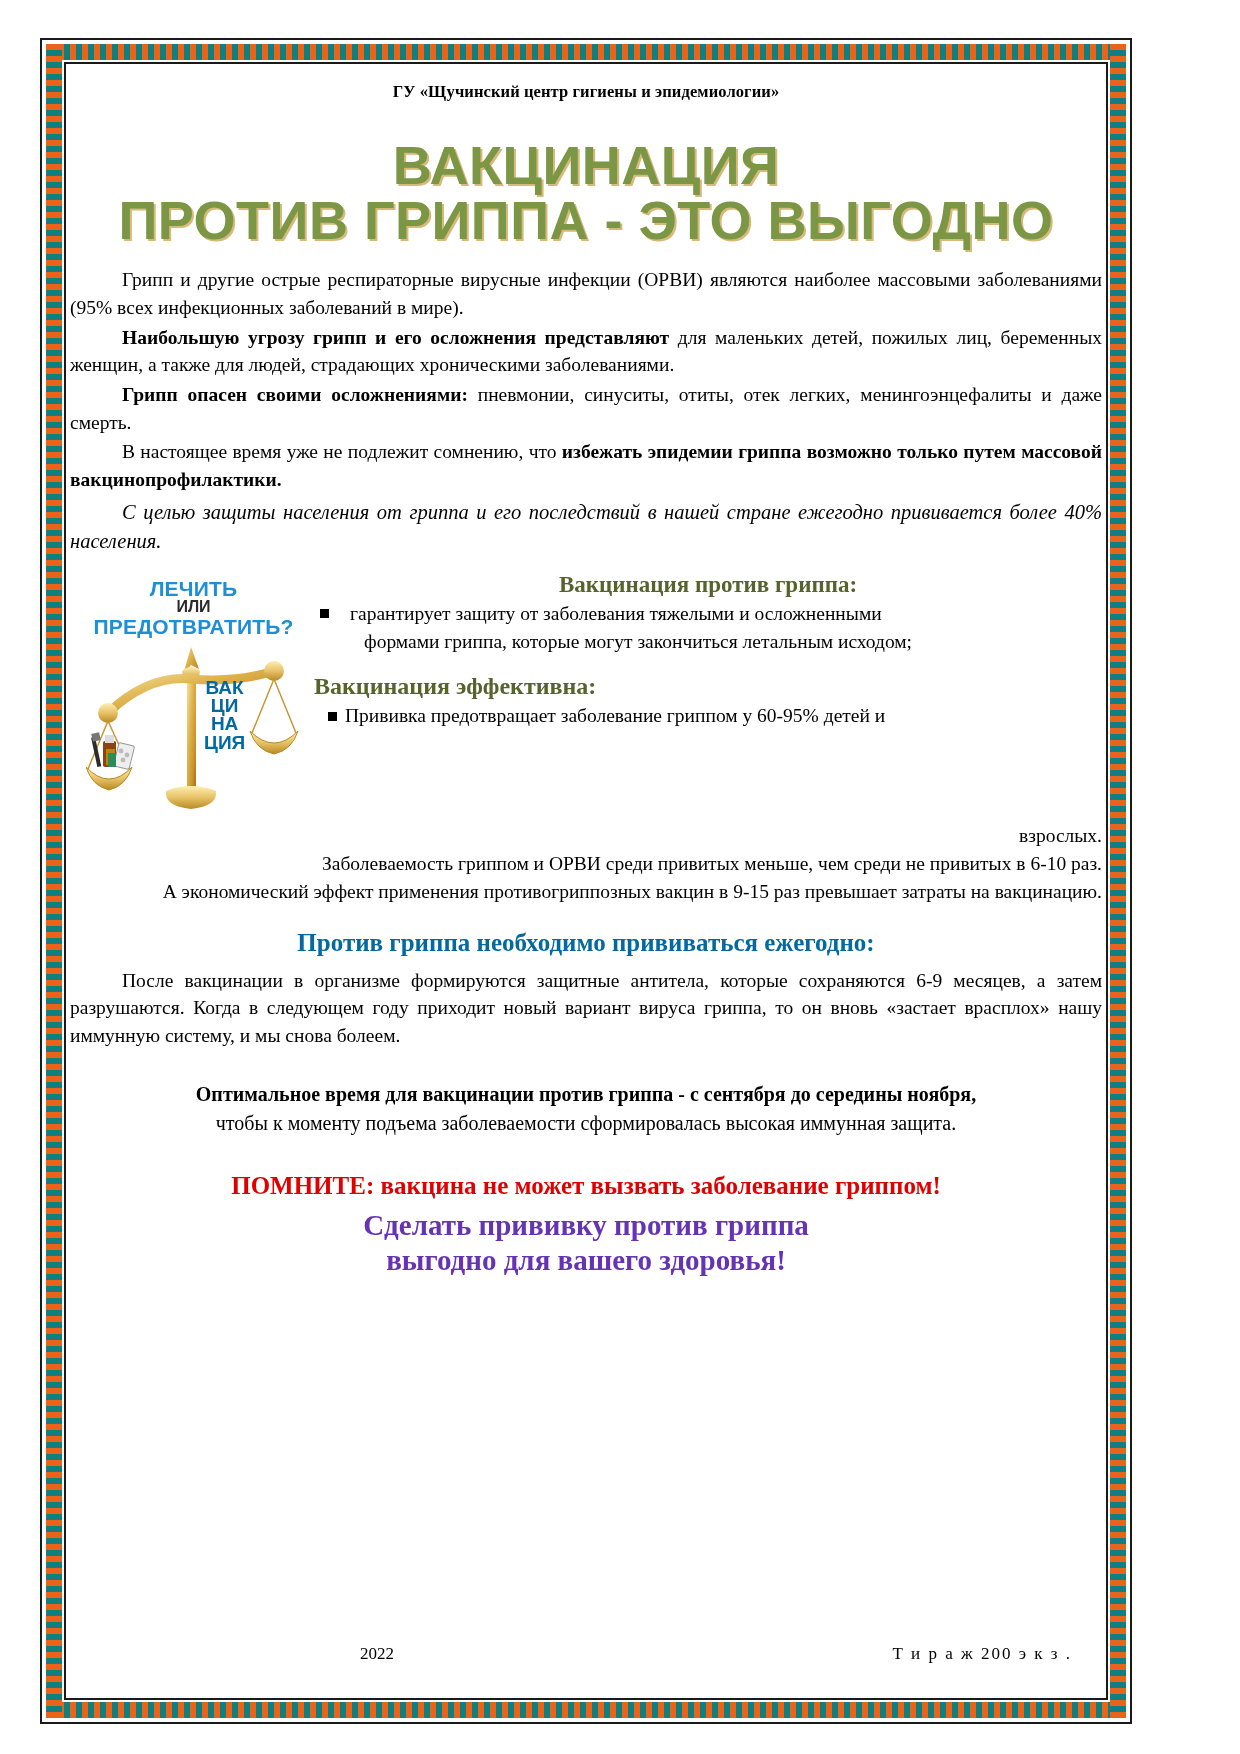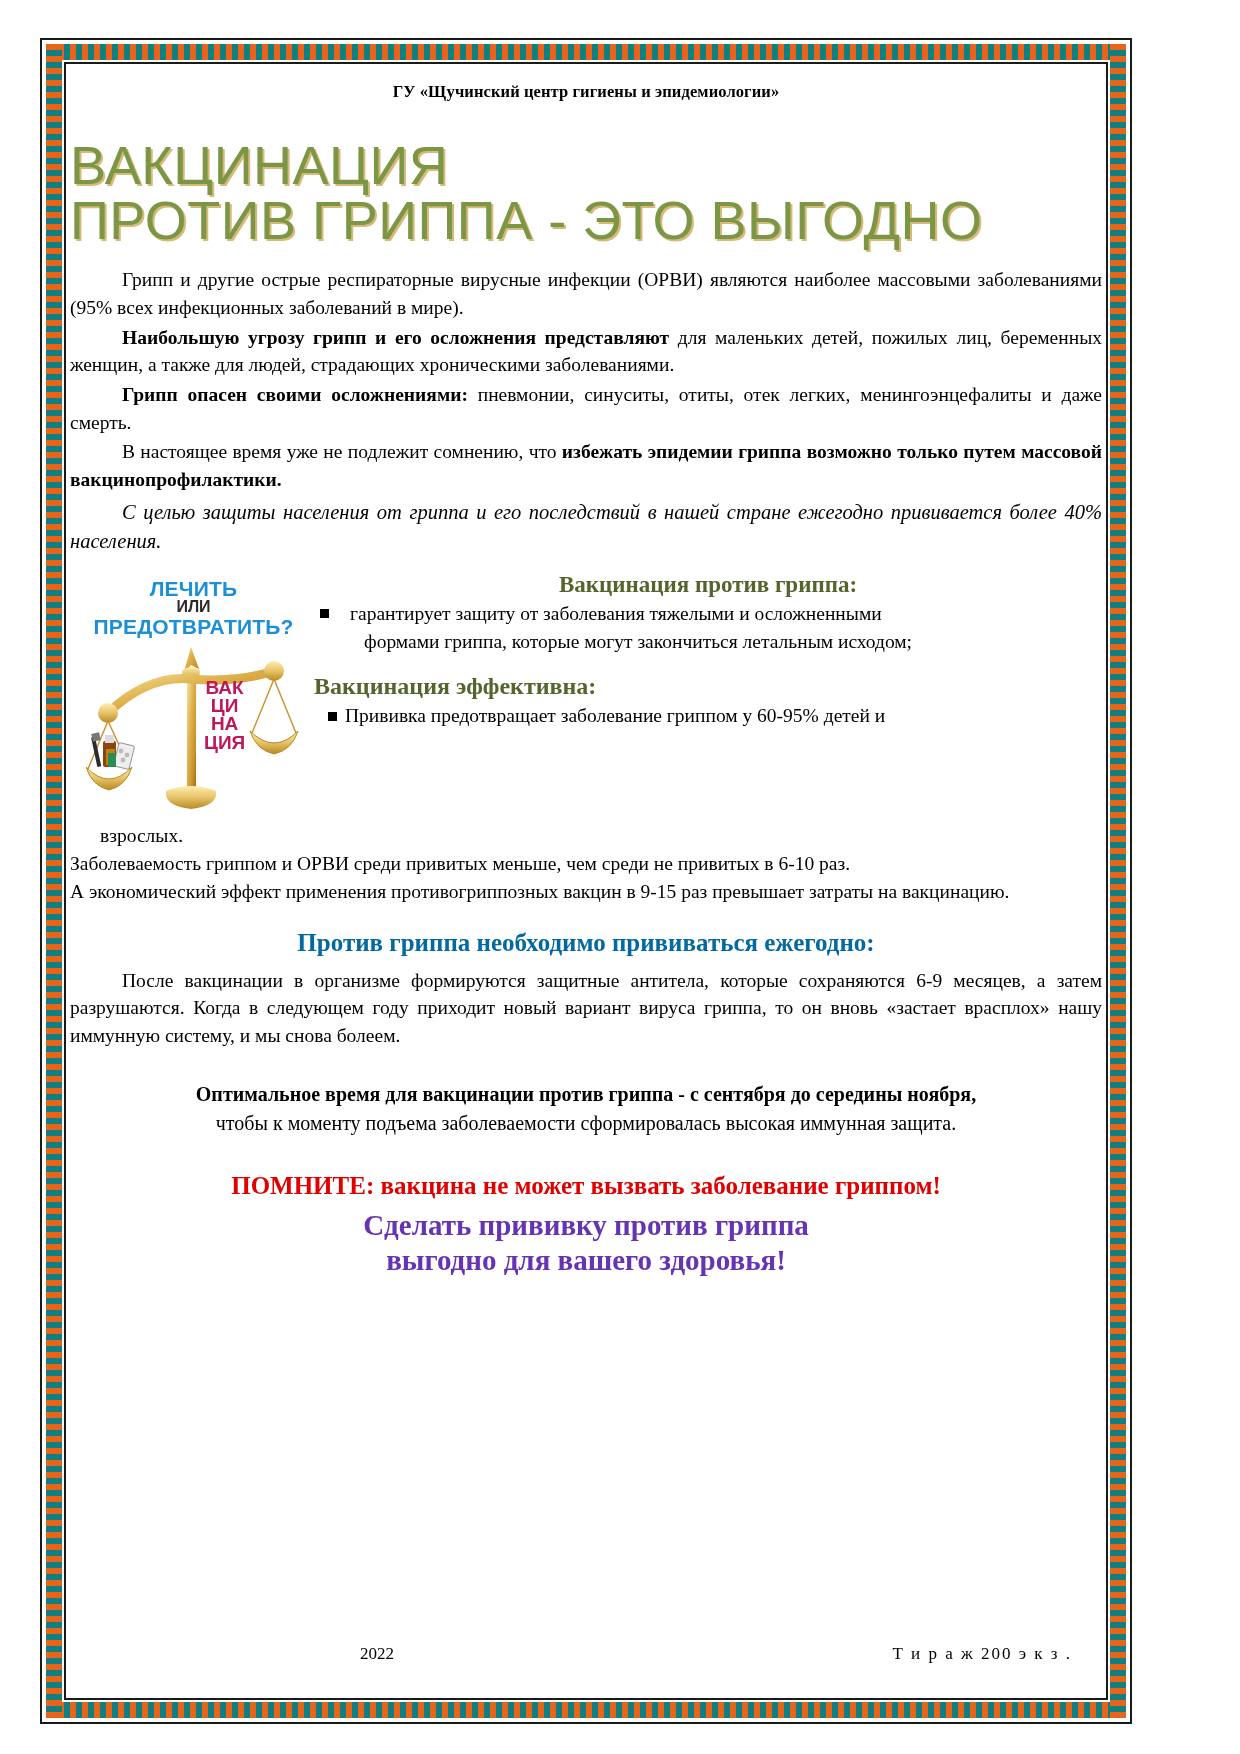--- a/index.html
+++ b/index.html
@@ -63,23 +63,23 @@
     text-align: center;
     font-weight: bold;
     font-size: 16.5px;
     letter-spacing: .1px;
     color: #000;
     margin-top: 12px;
     font-family: "Liberation Serif", serif;
   }
 
   .title {
-    text-align: left;
+    text-align: center;
     font-family: "Liberation Sans", sans-serif;
-    font-weight: normal;
+    font-weight: bold;
     color: #7b9645;
     text-shadow: 2px 2px 0 #d8b97a;
     line-height: 1.02;
     margin-top: 36px;
   }
   .title .l1 { font-size: 54px; display: block; letter-spacing: .5px; }
   .title .l2 { font-size: 54px; display: block; letter-spacing: .5px; }
 
   p.body {
     font-size: 19.5px;
@@ -120,21 +120,21 @@
   .illo-cap .c1 { color: #1d8fd6; font-size: 21px; display:block; letter-spacing:.2px;}
   .illo-cap .c2 { color: #2b2b2b; font-size: 16px; display:block; }
   .illo-cap .c3 { color: #1d8fd6; font-size: 21px; display:block; letter-spacing:.2px;}
   .scales { position: relative; width: 215px; height: 175px; margin-top: 4px; }
   .vak-word {
     position: absolute;
     left: 118px; top: 38px;
     font-family: "Liberation Sans", sans-serif;
     font-weight: bold;
     font-size: 19px;
-    color: #be185d;
+    color: #0369a1;
     line-height: .96;
     text-align: center;
     z-index: 5;
   }
 
   .listcol {
     margin-left: 240px;
     padding-left: 4px;
   }
   h2.greenhead {
@@ -169,21 +169,21 @@
   .eff-line .sq {
     display: inline-block;
     width: 9px; height: 9px; background: #000;
     margin-right: 8px;
     vertical-align: 1px;
   }
 
   p.flow {
     font-size: 19.5px;
     line-height: 1.45;
-    text-align: left;
+    text-align: right;
     margin-top: 0;
   }
   p.cont { text-indent: 30px; }
 
   h2.centerhead {
     text-align: center;
     color: #0369a1;
     font-weight: bold;
     font-size: 25px;
     margin: 22px 0 10px 0;

